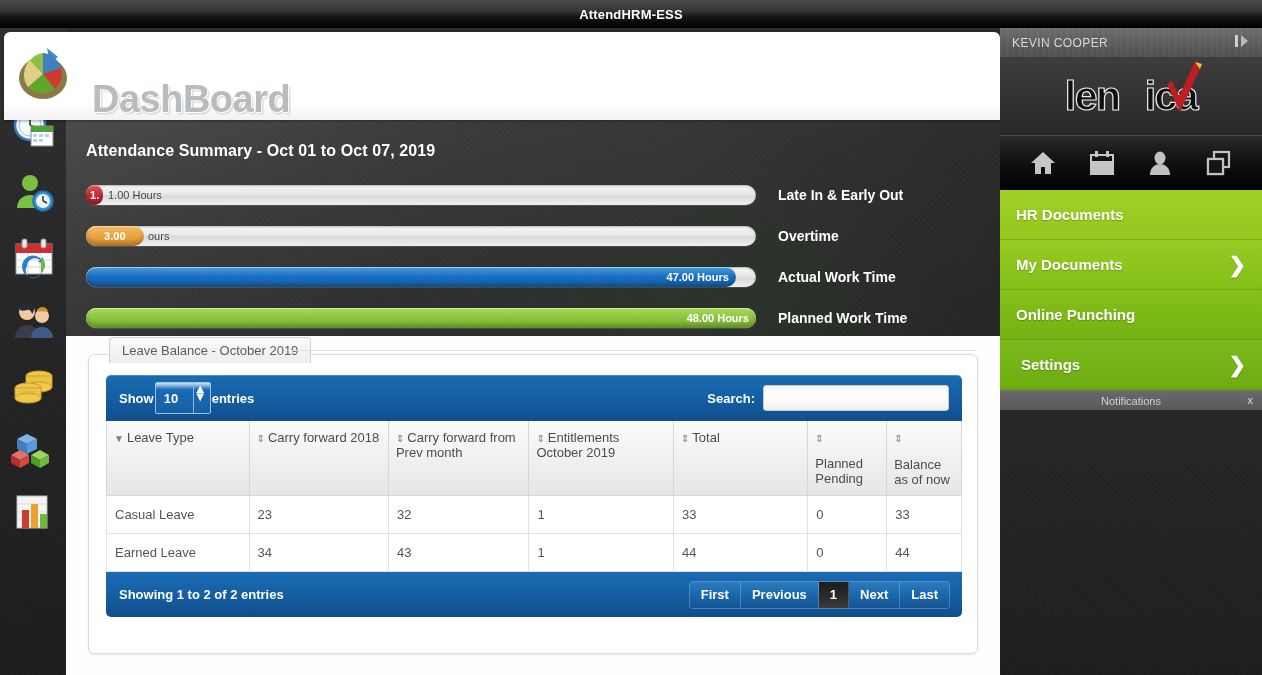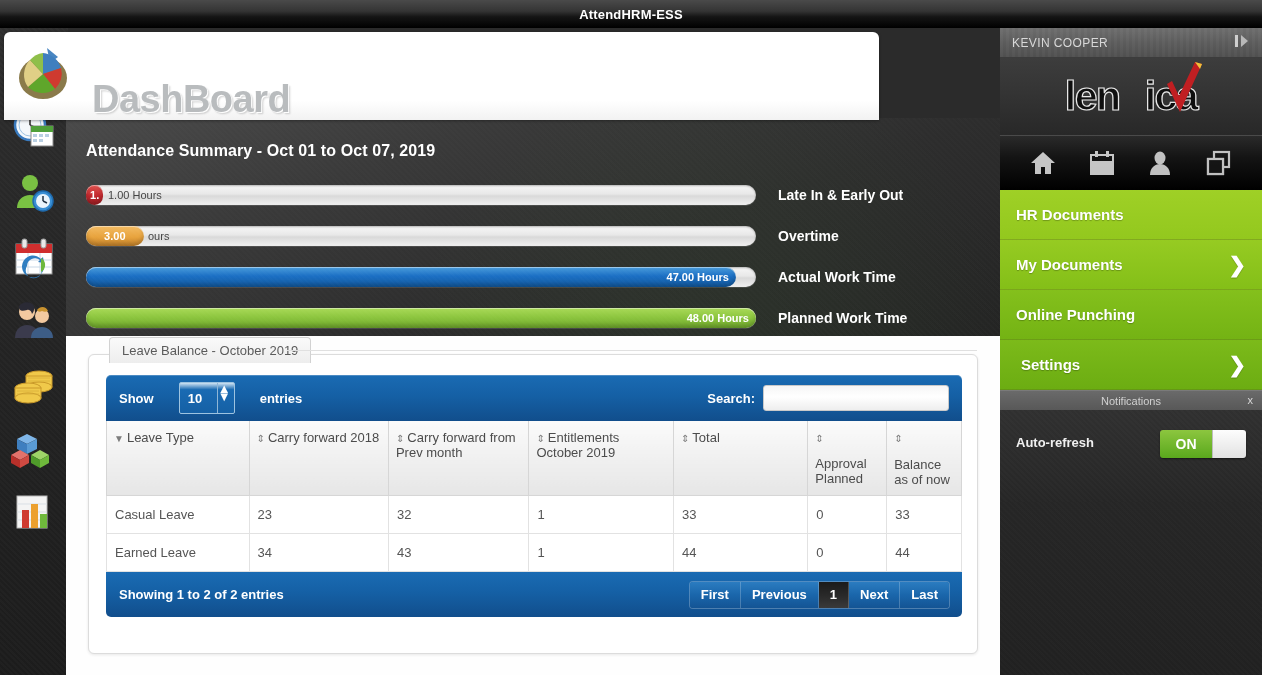--- a/index.html
+++ b/index.html
@@ -27,21 +27,21 @@
       repeating-linear-gradient(45deg, rgba(255,255,255,.018) 0 2px, transparent 2px 4px),
       linear-gradient(180deg,#2e2e2e 0%,#232323 50%,#1c1c1c 100%);
     display: flex; flex-direction: column; align-items: center;
     padding-top: 78px; gap: 18px;
     z-index: 5;
   }
   .rail-icon { width: 46px; height: 46px; position: relative; cursor: pointer; }
 
   
   .dash-header {
-    position: absolute; left: 4px; top: 32px; width: 875px; height: 88px;
+    position: absolute; left: 4px; top: 32px; width: 996px; height: 88px;
     background: linear-gradient(180deg,#ffffff 0%,#ffffff 78%,#f2f2f2 100%);
     border-radius: 6px 6px 0 0;
     z-index: 8;
     box-shadow: 0 1px 3px rgba(0,0,0,.35);
   }
   .dash-logo { position: absolute; left: 10px; top: 12px; width: 58px; height: 58px; }
   .dash-title {
     position: absolute; left: 88px; top: 46px;
     font-size: 38px; font-weight: bold; color: #b9bcbe;
     text-shadow: 1px 1px 0 #fff, 2px 2px 2px rgba(0,0,0,.18);
@@ -115,21 +115,21 @@
 
   
   .dt { position: absolute; left: 0px; top: 20px; width: 856px; margin: 0 17px; }
   .dt-header {
     height: 46px; background: linear-gradient(180deg,#1a6bb3 0%,#1560a5 45%,#114e8c 100%);
     border-radius: 5px 5px 0 0;
     display: flex; align-items: center; justify-content: space-between;
     padding: 0 13px; position: relative;
     box-shadow: inset 0 1px 0 rgba(255,255,255,.22);
   }
-  .dt-length { display: flex; align-items: center; gap: 25px; color: #fff; font-size: 13px; font-weight: bold; }
+  .dt-length { display: flex; align-items: center; gap: 1px; color: #fff; font-size: 13px; font-weight: bold; }
   .spinner {
     display: inline-flex; align-items: center;
     width: 56px; height: 32px;
     background: linear-gradient(180deg,#cfe3f3 0%,#1a6bb3 22%,#1560a5 100%);
     border: 1px solid #9dc3e0; border-radius: 2px;
     position: relative;
   }
   .spinner span { color: #fff; font-size: 13px; font-weight: bold; padding-left: 8px; }
   .spinner .sep { position: absolute; right: 16px; top: 0; bottom: 0; width: 1px; background: #8fb6d6; padding:0;}
   .spin-arrows {
@@ -484,21 +484,21 @@
                 <span class="sortic">⇕</span><span>Carry forward from Prev month</span>
               </th>
               <th>
                 <span class="sortic">⇕</span><span>Entitlements October 2019</span>
               </th>
               <th>
                 <span class="sortic">⇕</span><span>Total</span>
               </th>
               <th>
                 <div><span class="sortic">⇕</span></div>
-                <div style="margin-top:11px">Approval Planned</div>
+                <div style="margin-top:11px">Planned Pending</div>
               </th>
               <th>
                 <div><span class="sortic">⇕</span></div>
                 <div style="margin-top:12px">Balance as of now</div>
               </th>
             </tr>
           </thead>
           <tbody>
             <tr>
               <td>Casual Leave</td>
@@ -602,23 +602,16 @@
       <div class="rb-item g5">
         <span>Settings</span>
         <span class="chev">❯</span>
       </div>
     </div>
 
     <div class="rb-notif-head">
       <span>Notifications</span>
       <span class="x">x</span>
     </div>
-    <div class="rb-notif-body">
-      <span class="lbl">Auto-refresh</span>
-      <span class="toggle">
-        <span class="on">ON</span>
-        <span class="knob"></span>
-      </span>
-    </div>
     <div class="rb-rest"></div>
   </div>
 
 </div>
 
 </body></html>

